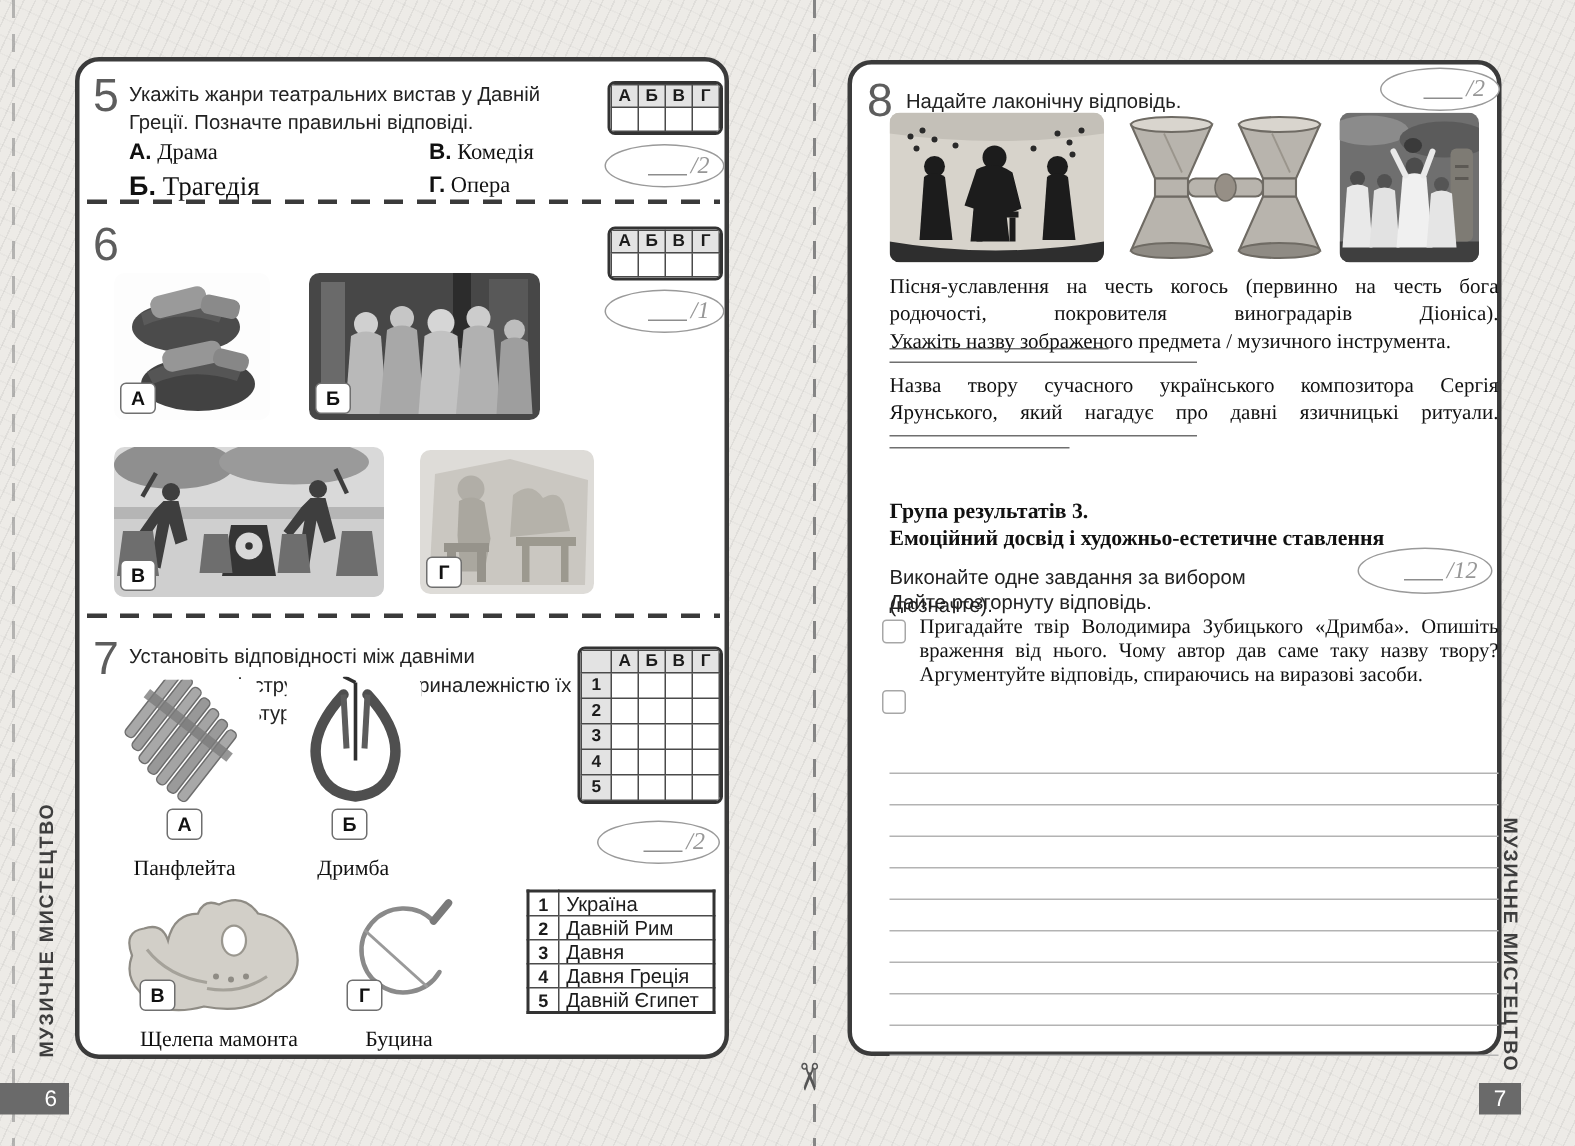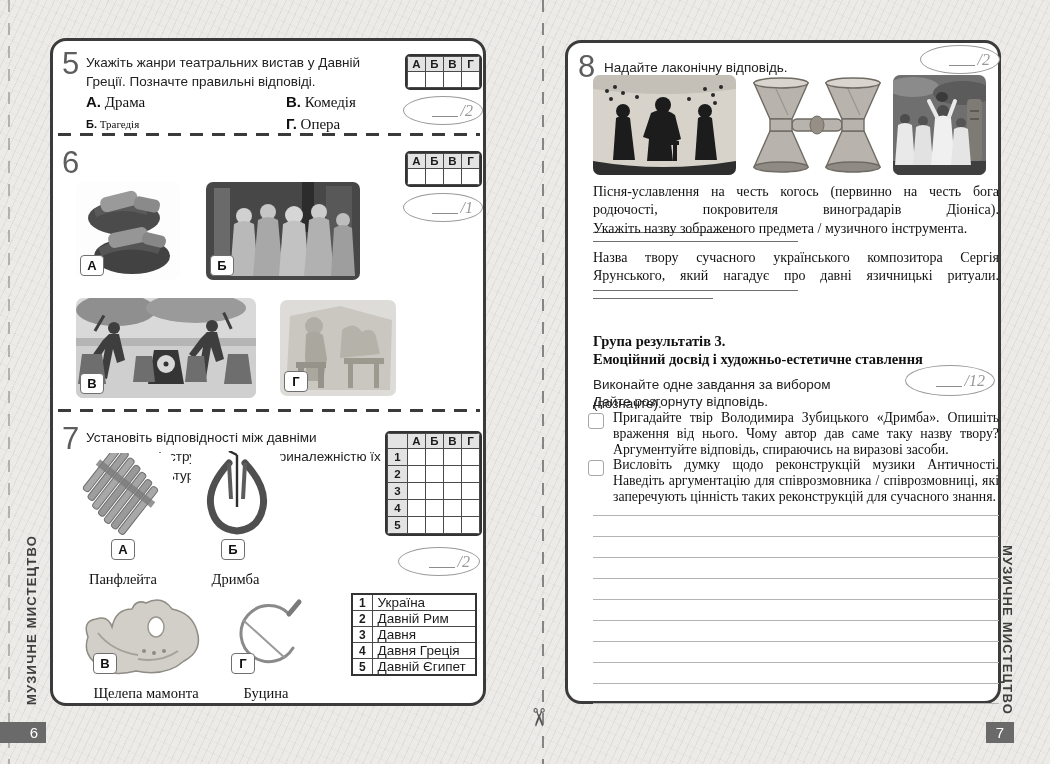--- a/index.html
+++ b/index.html
@@ -60,21 +60,21 @@
   <div class="abs" style="left:528px;top:703px;"><span class="scissors">✂</span></div>
 
   <div class="page page-left">
 
     <div class="abs qnum" style="left:9px;top:7px;">5</div>
     <div class="abs sans" style="left:33px;top:12px;width:310px;">Укажіть жанри театральних вистав у Давній Греції. Позначте правильні відповіді.</div>
     <div class="abs serif" style="left:33px;top:52px;font-size:15px;">
       <span class="bold" style="font-family:'Liberation Sans',sans-serif;">А.</span>
       <span>Драма</span>
     </div>
-    <div class="abs serif" style="left:33px;top:74px;font-size:11px;">
+    <div class="abs serif" style="left:33px;top:74px;font-size:18px;">
       <span class="bold" style="font-family:'Liberation Sans',sans-serif;">Б.</span>
       <span>Трагедія</span>
     </div>
     <div class="abs serif" style="left:233px;top:52px;font-size:15px;">
       <span class="bold" style="font-family:'Liberation Sans',sans-serif;">В.</span>
       <span>Комедія</span>
     </div>
     <div class="abs serif" style="left:233px;top:74px;font-size:15px;">
       <span class="bold" style="font-family:'Liberation Sans',sans-serif;">Г.</span>
       <span>Опера</span>
@@ -451,21 +451,20 @@
     <div class="abs sans" style="left:25px;top:332px;width:310px;">Виконайте одне завдання за вибором (позначте).</div>
     <div class="abs sans" style="left:25px;top:349px;width:310px;">Дайте розгорнуту відповідь.</div>
     <div class="abs oval" style="left:337px;top:322px;width:90px;height:31px;">
       <span class="blank"></span>
       <span>/12</span>
     </div>
 
     <div class="checkbox" style="left:20px;top:370px;"></div>
     <div class="abs serif just" style="left:45px;top:367px;width:386px;font-size:13.8px;line-height:15.8px;">Пригадайте твір Володимира Зубицького «Дримба». Опишіть враження від нього. Чому автор дав саме таку назву твору? Аргументуйте відповідь, спираючись на виразові засоби.</div>
     <div class="checkbox" style="left:20px;top:417px;"></div>
-    <div class="abs serif just" style="left:45px;top:414px;width:386px;font-size:13.8px;line-height:15.8px;">Висловіть думку щодо реконструкцій музики Античності. Наведіть аргументацію для співрозмовника / співрозмовниці, які заперечують цінність таких реконструкцій для сучасного знання.</div>
 
     <div class="wline" style="top:471px;"></div>
     <div class="wline" style="top:492px;"></div>
     <div class="wline" style="top:513px;"></div>
     <div class="wline" style="top:534px;"></div>
     <div class="wline" style="top:555px;"></div>
     <div class="wline" style="top:576px;"></div>
     <div class="wline" style="top:597px;"></div>
     <div class="wline" style="top:618px;"></div>
     <div class="wline" style="top:639px;"></div>

